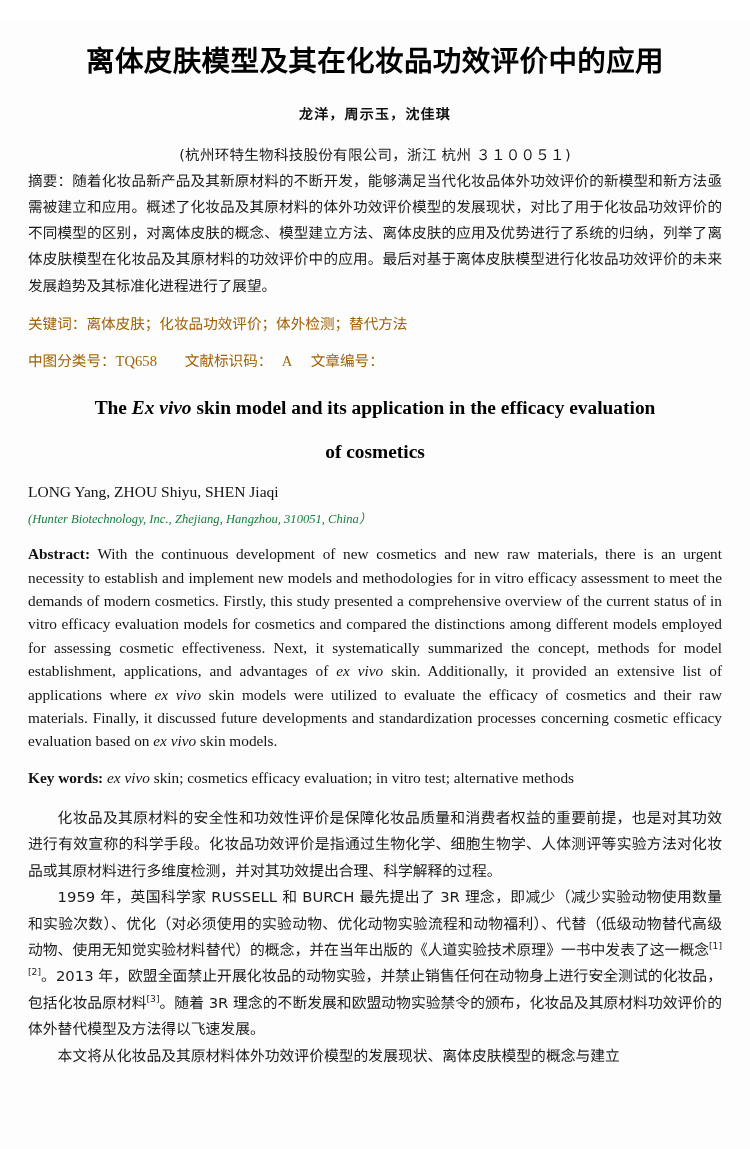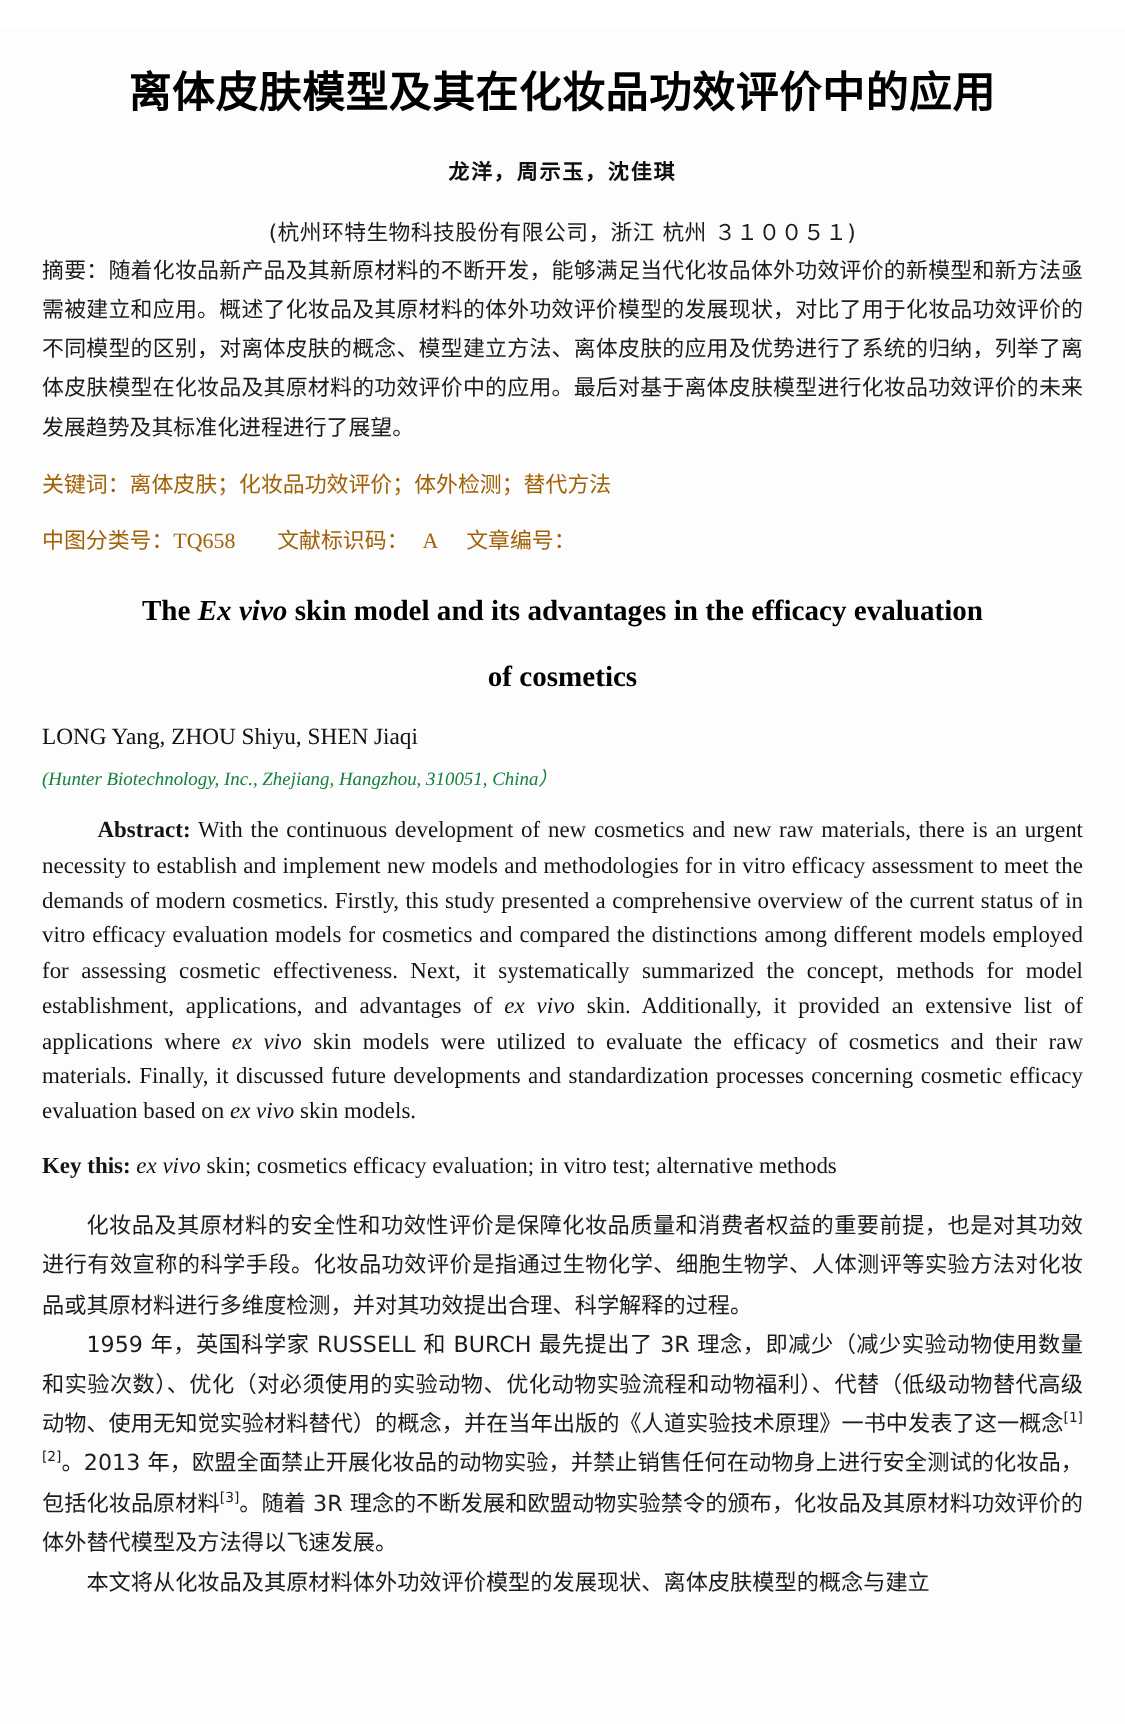--- a/index.html
+++ b/index.html
@@ -116,21 +116,21 @@
 
   
   .en-abstract {
     font-family: "Liberation Serif", "DejaVu Serif", serif;
     font-size: 15.3px;
     line-height: 23.4px;
     text-align: justify;
     margin-top: 15px;
     color: #141414;
   }
-  .en-abstract .lead { font-weight: 700; margin-left: 37px; }
+  .en-abstract .lead { font-weight: 700; }
   .en-abstract em { font-style: italic; }
 
   .en-keywords {
     font-family: "Liberation Serif", "DejaVu Serif", serif;
     font-size: 15.3px;
     line-height: 23px;
     margin-top: 13px;
     color: #141414;
   }
   .en-keywords .lead { font-weight: 700; }
@@ -172,34 +172,34 @@
 
   <div class="cn-abstract">摘要：随着化妆品新产品及其新原材料的不断开发，能够满足当代化妆品体外功效评价的新模型和新方法亟需被建立和应用。概述了化妆品及其原材料的体外功效评价模型的发展现状，对比了用于化妆品功效评价的不同模型的区别，对离体皮肤的概念、模型建立方法、离体皮肤的应用及优势进行了系统的归纳，列举了离体皮肤模型在化妆品及其原材料的功效评价中的应用。最后对基于离体皮肤模型进行化妆品功效评价的未来发展趋势及其标准化进程进行了展望。</div>
 
   <div class="cn-keywords">关键词：离体皮肤；化妆品功效评价；体外检测；替代方法</div>
 
   <div class="cn-clc">
     <span class="seg">中图分类号：</span><span class="seg num">TQ658</span><span class="seg">&nbsp;&nbsp;&nbsp;&nbsp;&nbsp;&nbsp;</span><span class="seg">文献标识码：</span><span class="seg">&nbsp;&nbsp;</span><span class="seg num">A</span><span class="seg">&nbsp;&nbsp;&nbsp;&nbsp;</span><span class="seg">文章编号：</span><span class="seg num"></span>
   </div>
 
   <h2 class="en-title">
-    <span>The </span><em>Ex vivo</em><span> skin model and its advantages in the efficacy evaluation</span>
+    <span>The </span><em>Ex vivo</em><span> skin model and its application in the efficacy evaluation</span>
     <span class="l2">of cosmetics</span>
   </h2>
 
   <div class="en-authors">LONG Yang, ZHOU Shiyu, SHEN Jiaqi</div>
 
   <div class="en-affiliation">(Hunter Biotechnology, Inc., Zhejiang, Hangzhou, 310051, China）</div>
 
   <div class="en-abstract">
     <span class="lead">Abstract:</span><span> With the continuous development of new cosmetics and new raw materials, there is an urgent necessity to establish and implement new models and methodologies for in vitro efficacy assessment to meet the demands of modern cosmetics. Firstly, this study presented a comprehensive overview of the current status of in vitro efficacy evaluation models for cosmetics and compared the distinctions among different models employed for assessing cosmetic effectiveness. Next, it systematically summarized the concept, methods for model establishment, applications, and advantages of </span><em>ex vivo</em><span> skin. Additionally, it provided an extensive list of applications where </span><em>ex vivo</em><span> skin models were utilized to evaluate the efficacy of cosmetics and their raw materials. Finally, it discussed future developments and standardization processes concerning cosmetic efficacy evaluation based on </span><em>ex vivo</em><span> skin models.</span>
   </div>
 
   <div class="en-keywords">
-    <span class="lead">Key this:</span><em> ex vivo</em><span> skin; cosmetics efficacy evaluation; in vitro test; alternative methods</span>
+    <span class="lead">Key words:</span><em> ex vivo</em><span> skin; cosmetics efficacy evaluation; in vitro test; alternative methods</span>
   </div>
 
   <div class="body-sep"></div>
 
   <div class="cn-body">
 
     <p>化妆品及其原材料的安全性和功效性评价是保障化妆品质量和消费者权益的重要前提，也是对其功效进行有效宣称的科学手段。化妆品功效评价是指通过生物化学、细胞生物学、人体测评等实验方法对化妆品或其原材料进行多维度检测，并对其功效提出合理、科学解释的过程。</p>
 
     <p><span>1959 年，英国科学家 RUSSELL 和 BURCH 最先提出了 3R 理念，即减少（减少实验动物使用数量和实验次数）、优化（对必须使用的实验动物、优化动物实验流程和动物福利）、代替（低级动物替代高级动物、使用无知觉实验材料替代）的概念，并在当年出版的《人道实验技术原理》一书中发表了这一概念</span><sup>[1][2]</sup><span>。2013 年，欧盟全面禁止开展化妆品的动物实验，并禁止销售任何在动物身上进行安全测试的化妆品，包括化妆品原材料</span><sup>[3]</sup><span>。随着 3R 理念的不断发展和欧盟动物实验禁令的颁布，化妆品及其原材料功效评价的体外替代模型及方法得以飞速发展。</span></p>
 

